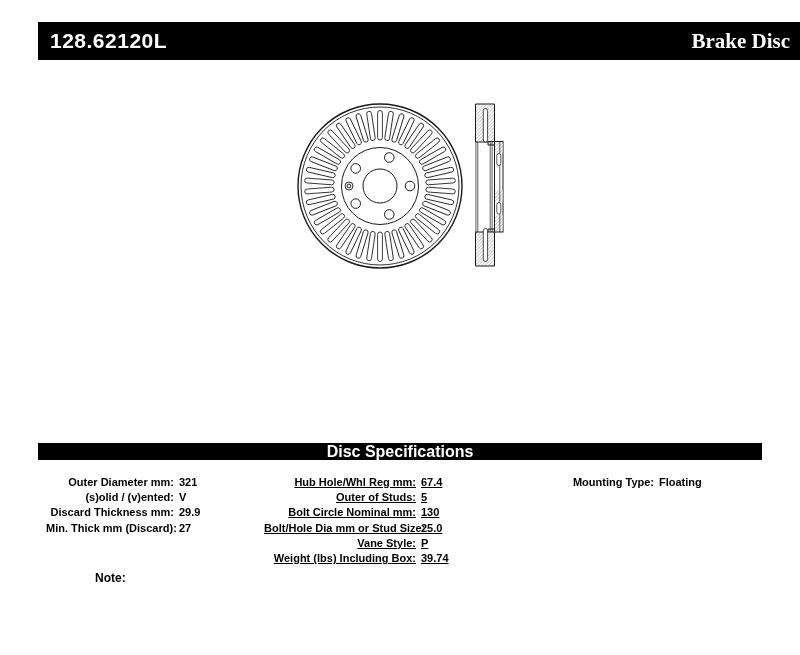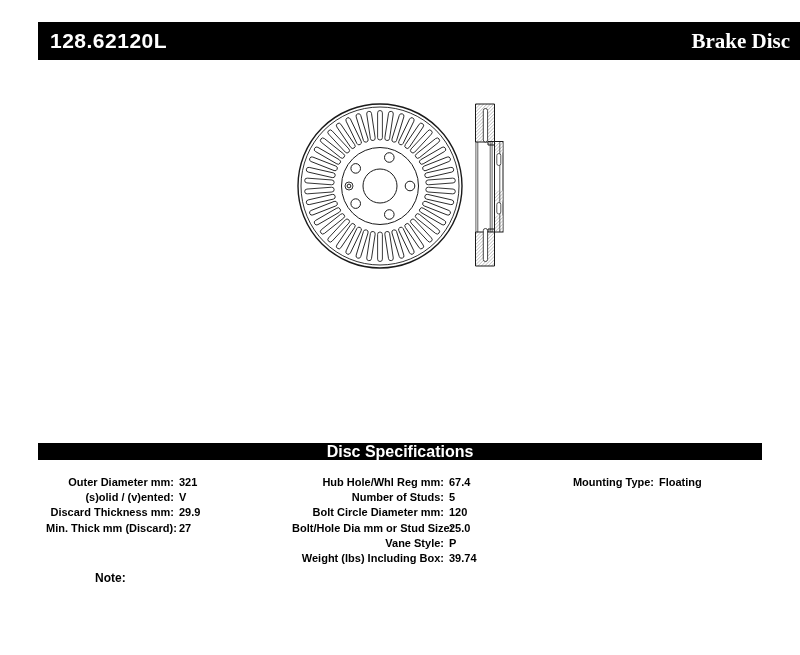--- a/index.html
+++ b/index.html
@@ -26,21 +26,21 @@
 
   
   .spec-bar{position:absolute;left:38px;top:443px;width:724px;height:17px;
     background:var(--bar-bg);color:var(--bar-text);
     display:flex;align-items:center;justify-content:center;}
   .spec-bar .spec-title{font-size:16px;font-weight:bold;}
 
   
   .spec-col{position:absolute;top:474px;font-size:11px;font-weight:bold;}
   .spec-col.c0{left:46px;}
-  .spec-col.c1{left:292px;}
+  .spec-col.c1{left:264px;text-decoration:underline;}
   .spec-col.c2{left:560px;}
   .spec-col.c0 .spec-label{width:128px;}
   .spec-col.c1 .spec-label{width:152px;}
   .spec-col.c2 .spec-label{width:94px;}
   .spec-row{display:flex;height:15.3px;align-items:center;}
   .spec-label{display:inline-block;text-align:right;white-space:nowrap;flex:none;}
   .spec-value{display:inline-block;padding-left:5px;white-space:nowrap;text-align:right;}
 
   
   .note{position:absolute;left:95px;top:571px;font-size:12px;font-weight:bold;}
@@ -176,26 +176,26 @@
           <span class="spec-label">Min. Thick mm (Discard):</span>
           <span class="spec-value">27</span>
         </div>
       </div>
       <div class="spec-col c1">
         <div class="spec-row">
           <span class="spec-label">Hub Hole/Whl Reg mm:</span>
           <span class="spec-value">67.4</span>
         </div>
         <div class="spec-row">
-          <span class="spec-label">Number of Studs:</span>
+          <span class="spec-label">Outer of Studs:</span>
           <span class="spec-value">5</span>
         </div>
         <div class="spec-row">
-          <span class="spec-label">Bolt Circle Diameter mm:</span>
-          <span class="spec-value">120</span>
+          <span class="spec-label">Bolt Circle Nominal mm:</span>
+          <span class="spec-value">130</span>
         </div>
         <div class="spec-row">
           <span class="spec-label">Bolt/Hole Dia mm or Stud Size:</span>
           <span class="spec-value">25.0</span>
         </div>
         <div class="spec-row">
           <span class="spec-label">Vane Style:</span>
           <span class="spec-value">P</span>
         </div>
         <div class="spec-row">

